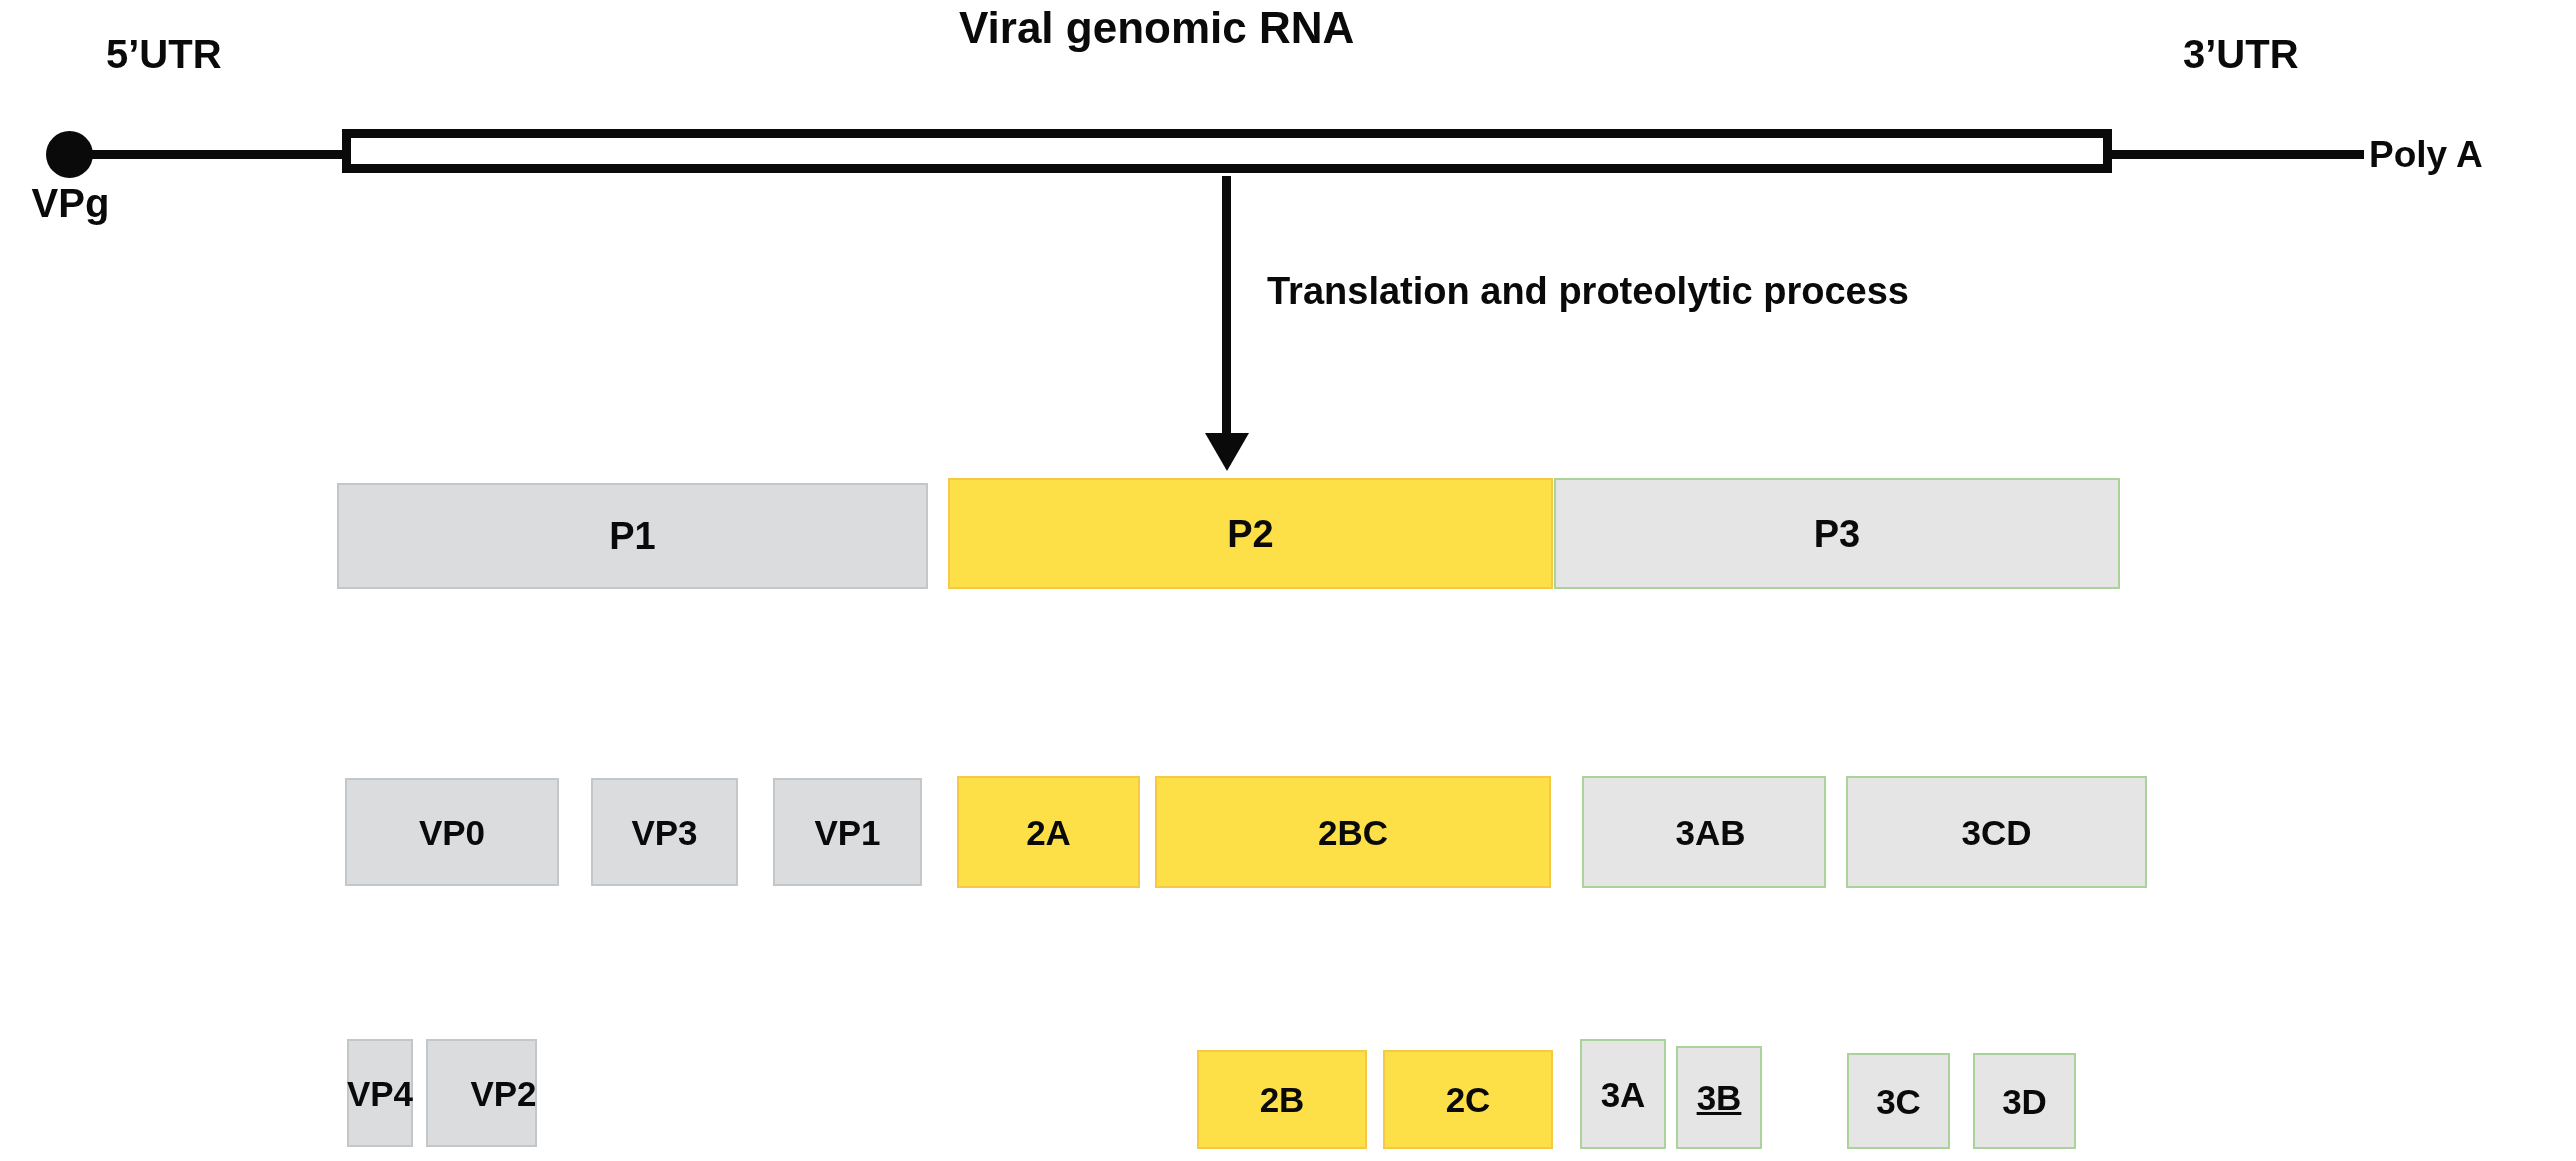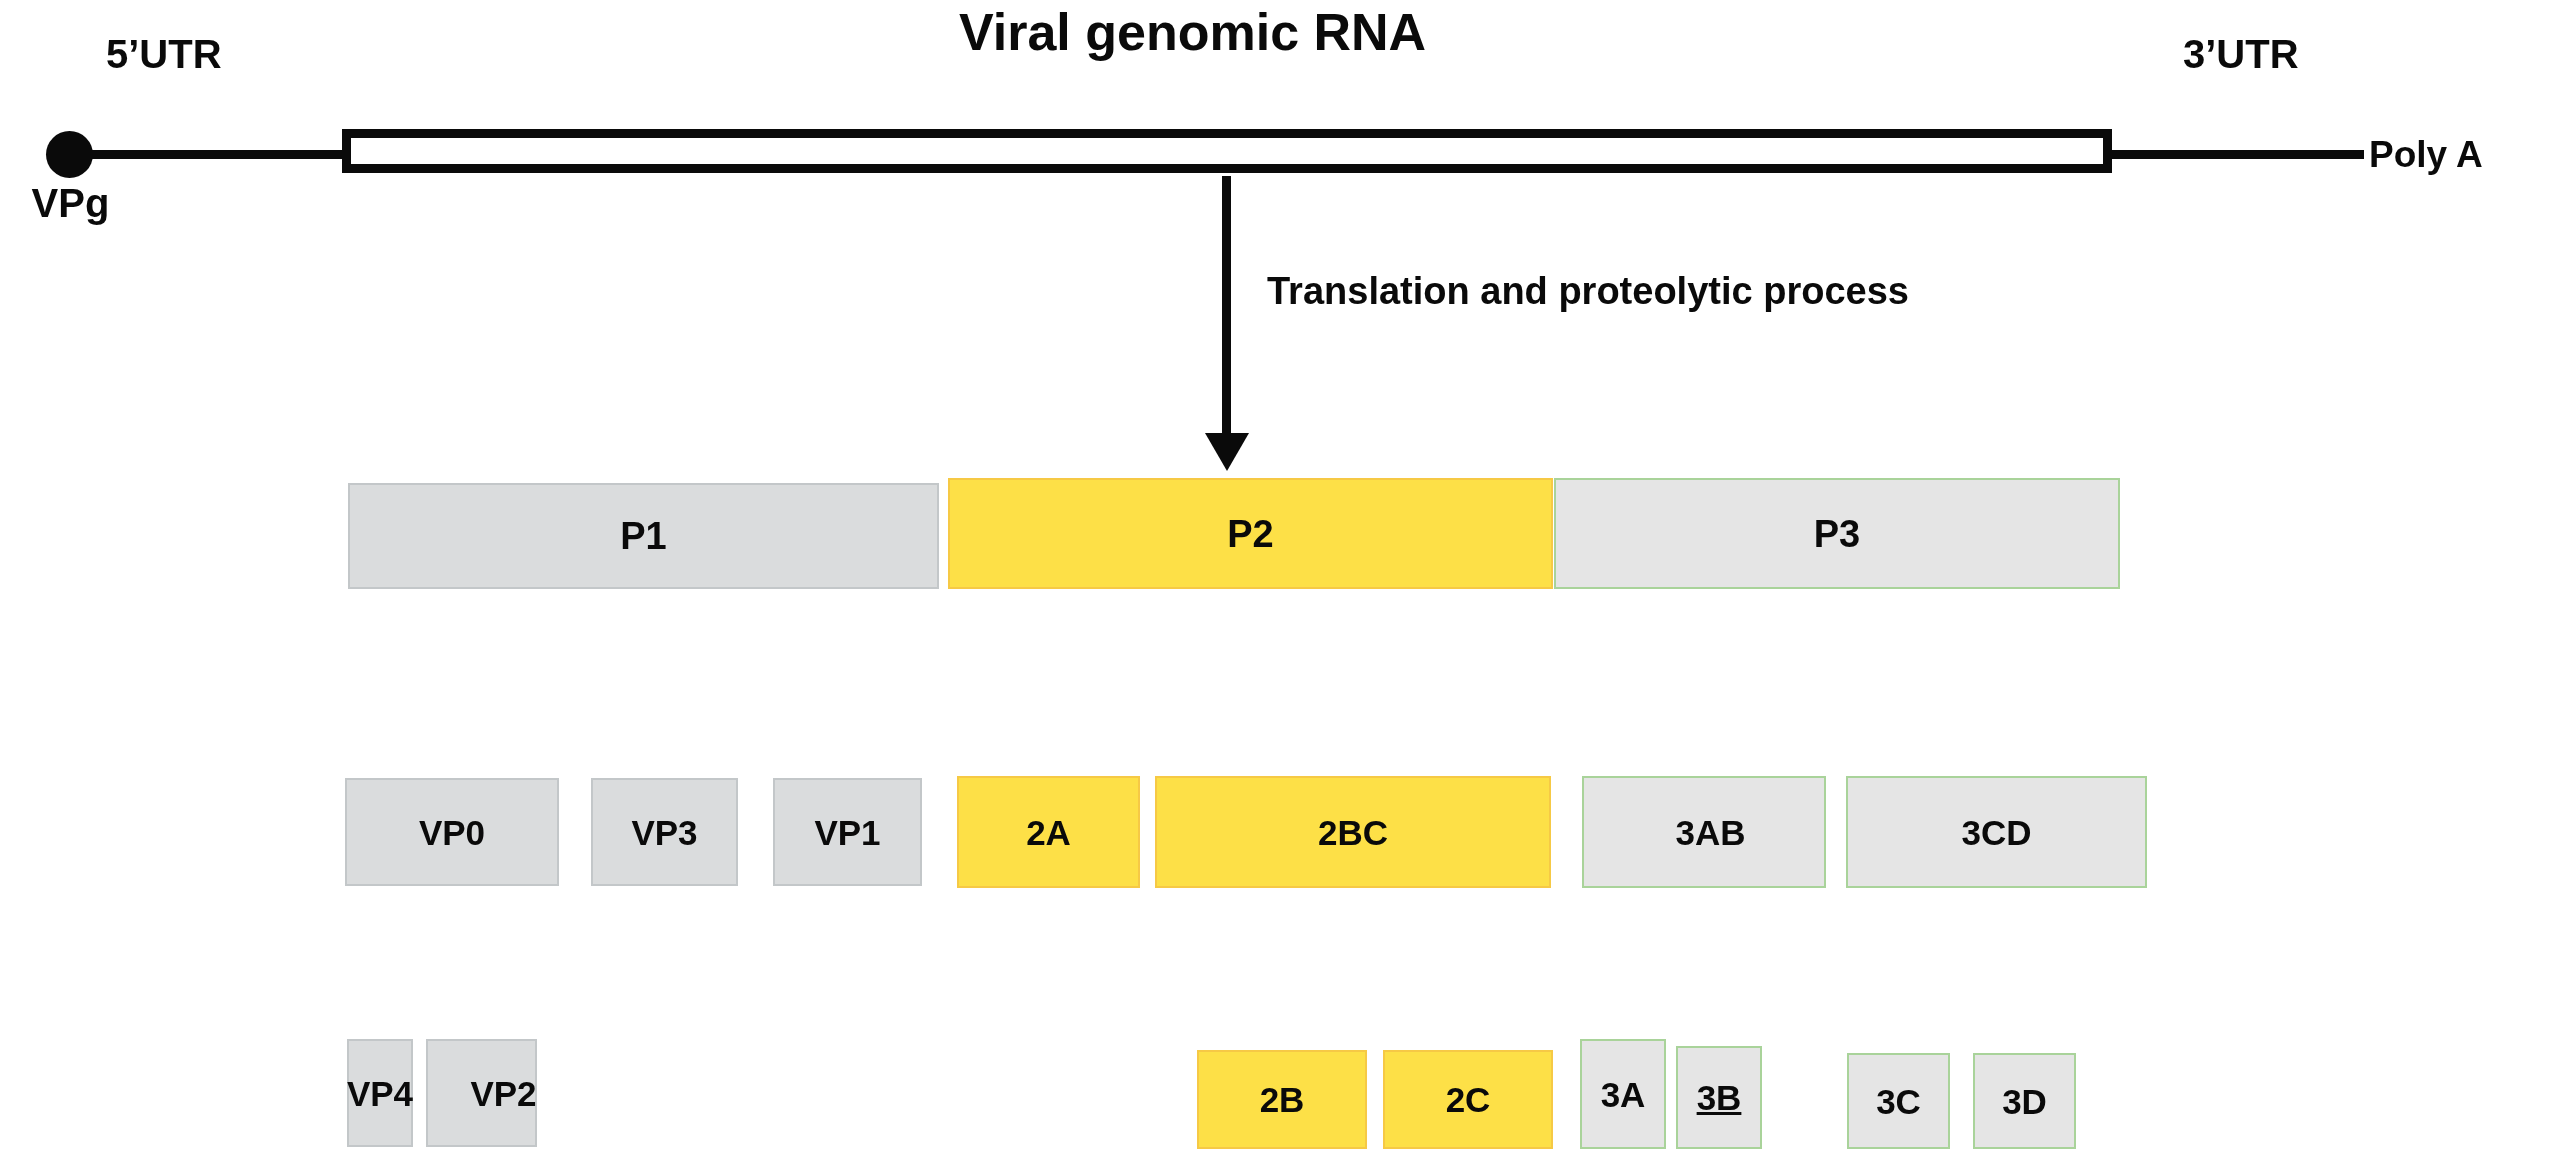--- a/index.html
+++ b/index.html
@@ -17,21 +17,21 @@
   }
 
   
   .lbl{
     position:absolute;
     color:#0a0a0a;
     font-weight:bold;
     white-space:nowrap;
     line-height:1;
   }
-  .lbl.title{font-size:52px;}
+  .lbl.title{font-size:44px;}
   .lbl.utr{font-size:40px;}
   .lbl.vpg{font-size:40px;}
   .lbl.polya{font-size:37px;}
   .lbl.process{font-size:38px;}
 
   
   .vpg-dot{
     position:absolute;
     width:47px;height:47px;
     border-radius:50%;
@@ -104,21 +104,21 @@
 
   <div class="utr-line" style="left:2109px;top:150px;width:255px;"></div>
 
   <div class="lbl polya" style="left:2369px;top:136px;">Poly A</div>
 
   <div class="arrow-shaft" style="left:1222px;top:176px;height:262px;"></div>
   <div class="arrow-head" style="left:1205px;top:433px;"></div>
 
   <div class="lbl process" style="left:1267px;top:272px;">Translation and proteolytic process</div>
 
-  <div class="pbox row-p grey" style="left:348px;top:483px;width:591px;height:106px;">P1</div>
+  <div class="pbox row-p grey" style="left:337px;top:483px;width:591px;height:106px;">P1</div>
   <div class="pbox row-p yellow" style="left:948px;top:478px;width:605px;height:111px;">P2</div>
   <div class="pbox row-p green" style="left:1554px;top:478px;width:566px;height:111px;">P3</div>
 
   <div class="pbox grey" style="left:345px;top:778px;width:214px;height:108px;">VP0</div>
   <div class="pbox grey" style="left:591px;top:778px;width:147px;height:108px;">VP3</div>
   <div class="pbox grey" style="left:773px;top:778px;width:149px;height:108px;">VP1</div>
   <div class="pbox yellow" style="left:957px;top:776px;width:183px;height:112px;">2A</div>
   <div class="pbox yellow" style="left:1155px;top:776px;width:396px;height:112px;">2BC</div>
   <div class="pbox green" style="left:1582px;top:776px;width:244px;height:112px;padding-left:13px;">3AB</div>
   <div class="pbox green" style="left:1846px;top:776px;width:301px;height:112px;">3CD</div>

